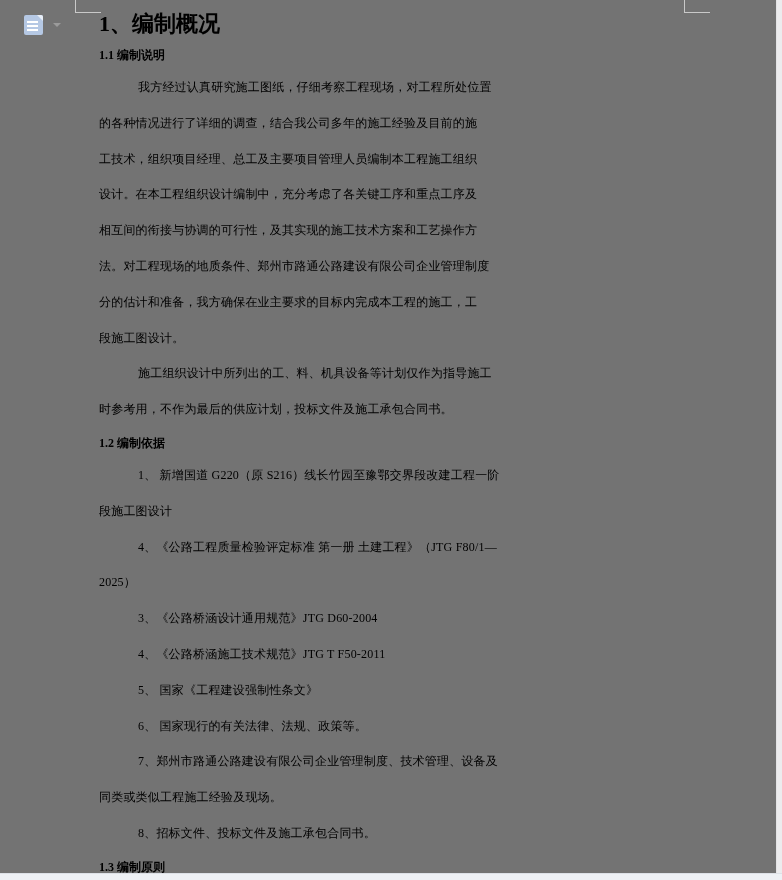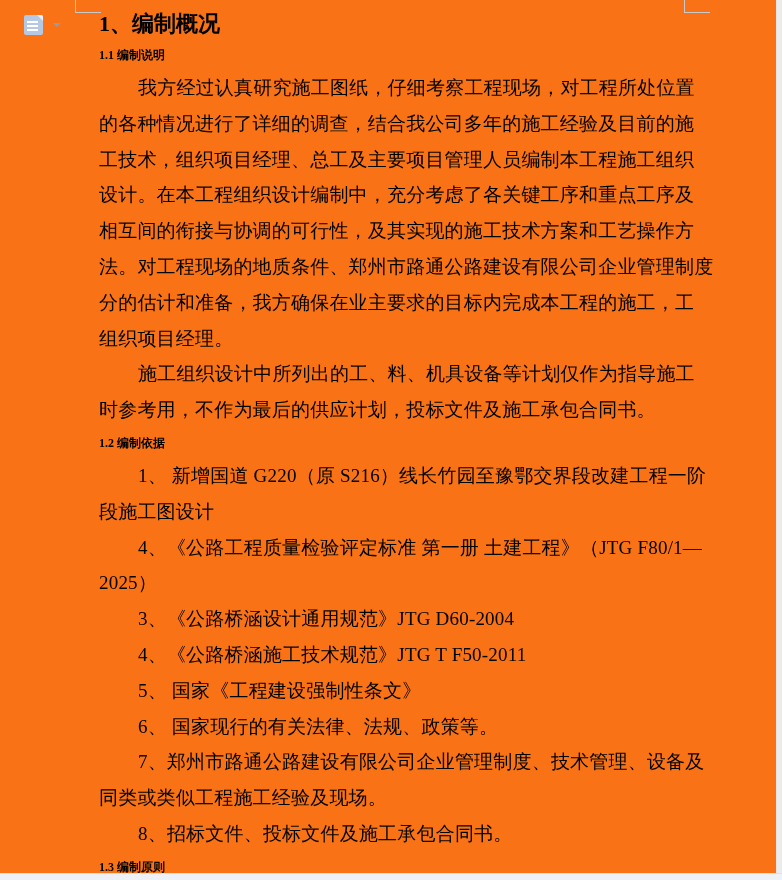--- a/index.html
+++ b/index.html
@@ -9,21 +9,21 @@
     height: 880px;
     overflow: hidden;
     background: #ffffff;
     font-family: "Liberation Serif", "DejaVu Serif", serif;
     color: #000000;
   }
   .page {
     position: absolute;
     left: 0; top: 0;
     width: 782px; height: 880px;
-    background: #f97316;
+    background: #737373;
   }
   
   .crop {
     position: absolute;
     border-color: #c9c9c9;
     border-style: solid;
     border-width: 0;
   }
   .crop.left {
     left: 75px; top: 0;
@@ -92,21 +92,21 @@
     white-space: nowrap;
   }
   .h2 {
     font-size: 12px;
     line-height: 30px;
     height: 30px;
     font-weight: bold;
     white-space: nowrap;
   }
   .line {
-    font-size: 19px;
+    font-size: 12px;
     line-height: 35.8px;
     height: 35.8px;
     white-space: nowrap;
     letter-spacing: 0.2px;
   }
   .ind { padding-left: 39px; }
   
   .right-strip {
     position: absolute;
     right: 0; top: 0;
@@ -140,21 +140,21 @@
   <div class="text-col">
     <div class="h1">1、编制概况</div>
     <div class="h2">1.1 编制说明</div>
     <div class="line ind">我方经过认真研究施工图纸，仔细考察工程现场，对工程所处位置</div>
     <div class="line">的各种情况进行了详细的调查，结合我公司多年的施工经验及目前的施</div>
     <div class="line">工技术，组织项目经理、总工及主要项目管理人员编制本工程施工组织</div>
     <div class="line">设计。在本工程组织设计编制中，充分考虑了各关键工序和重点工序及</div>
     <div class="line">相互间的衔接与协调的可行性，及其实现的施工技术方案和工艺操作方</div>
     <div class="line">法。对工程现场的地质条件、郑州市路通公路建设有限公司企业管理制度</div>
     <div class="line">分的估计和准备，我方确保在业主要求的目标内完成本工程的施工，工</div>
-    <div class="line">组织项目经理。</div>
+    <div class="line">段施工图设计。</div>
     <div class="line ind">施工组织设计中所列出的工、料、机具设备等计划仅作为指导施工</div>
     <div class="line">时参考用，不作为最后的供应计划，投标文件及施工承包合同书。</div>
     <div class="h2">1.2 编制依据</div>
     <div class="line ind">1、 新增国道 G220（原 S216）线长竹园至豫鄂交界段改建工程一阶</div>
     <div class="line">段施工图设计</div>
     <div class="line ind">4、《公路工程质量检验评定标准 第一册 土建工程》（JTG F80/1—</div>
     <div class="line">2025）</div>
     <div class="line ind">3、《公路桥涵设计通用规范》JTG D60-2004</div>
     <div class="line ind">4、《公路桥涵施工技术规范》JTG T F50-2011</div>
     <div class="line ind">5、 国家《工程建设强制性条文》</div>

